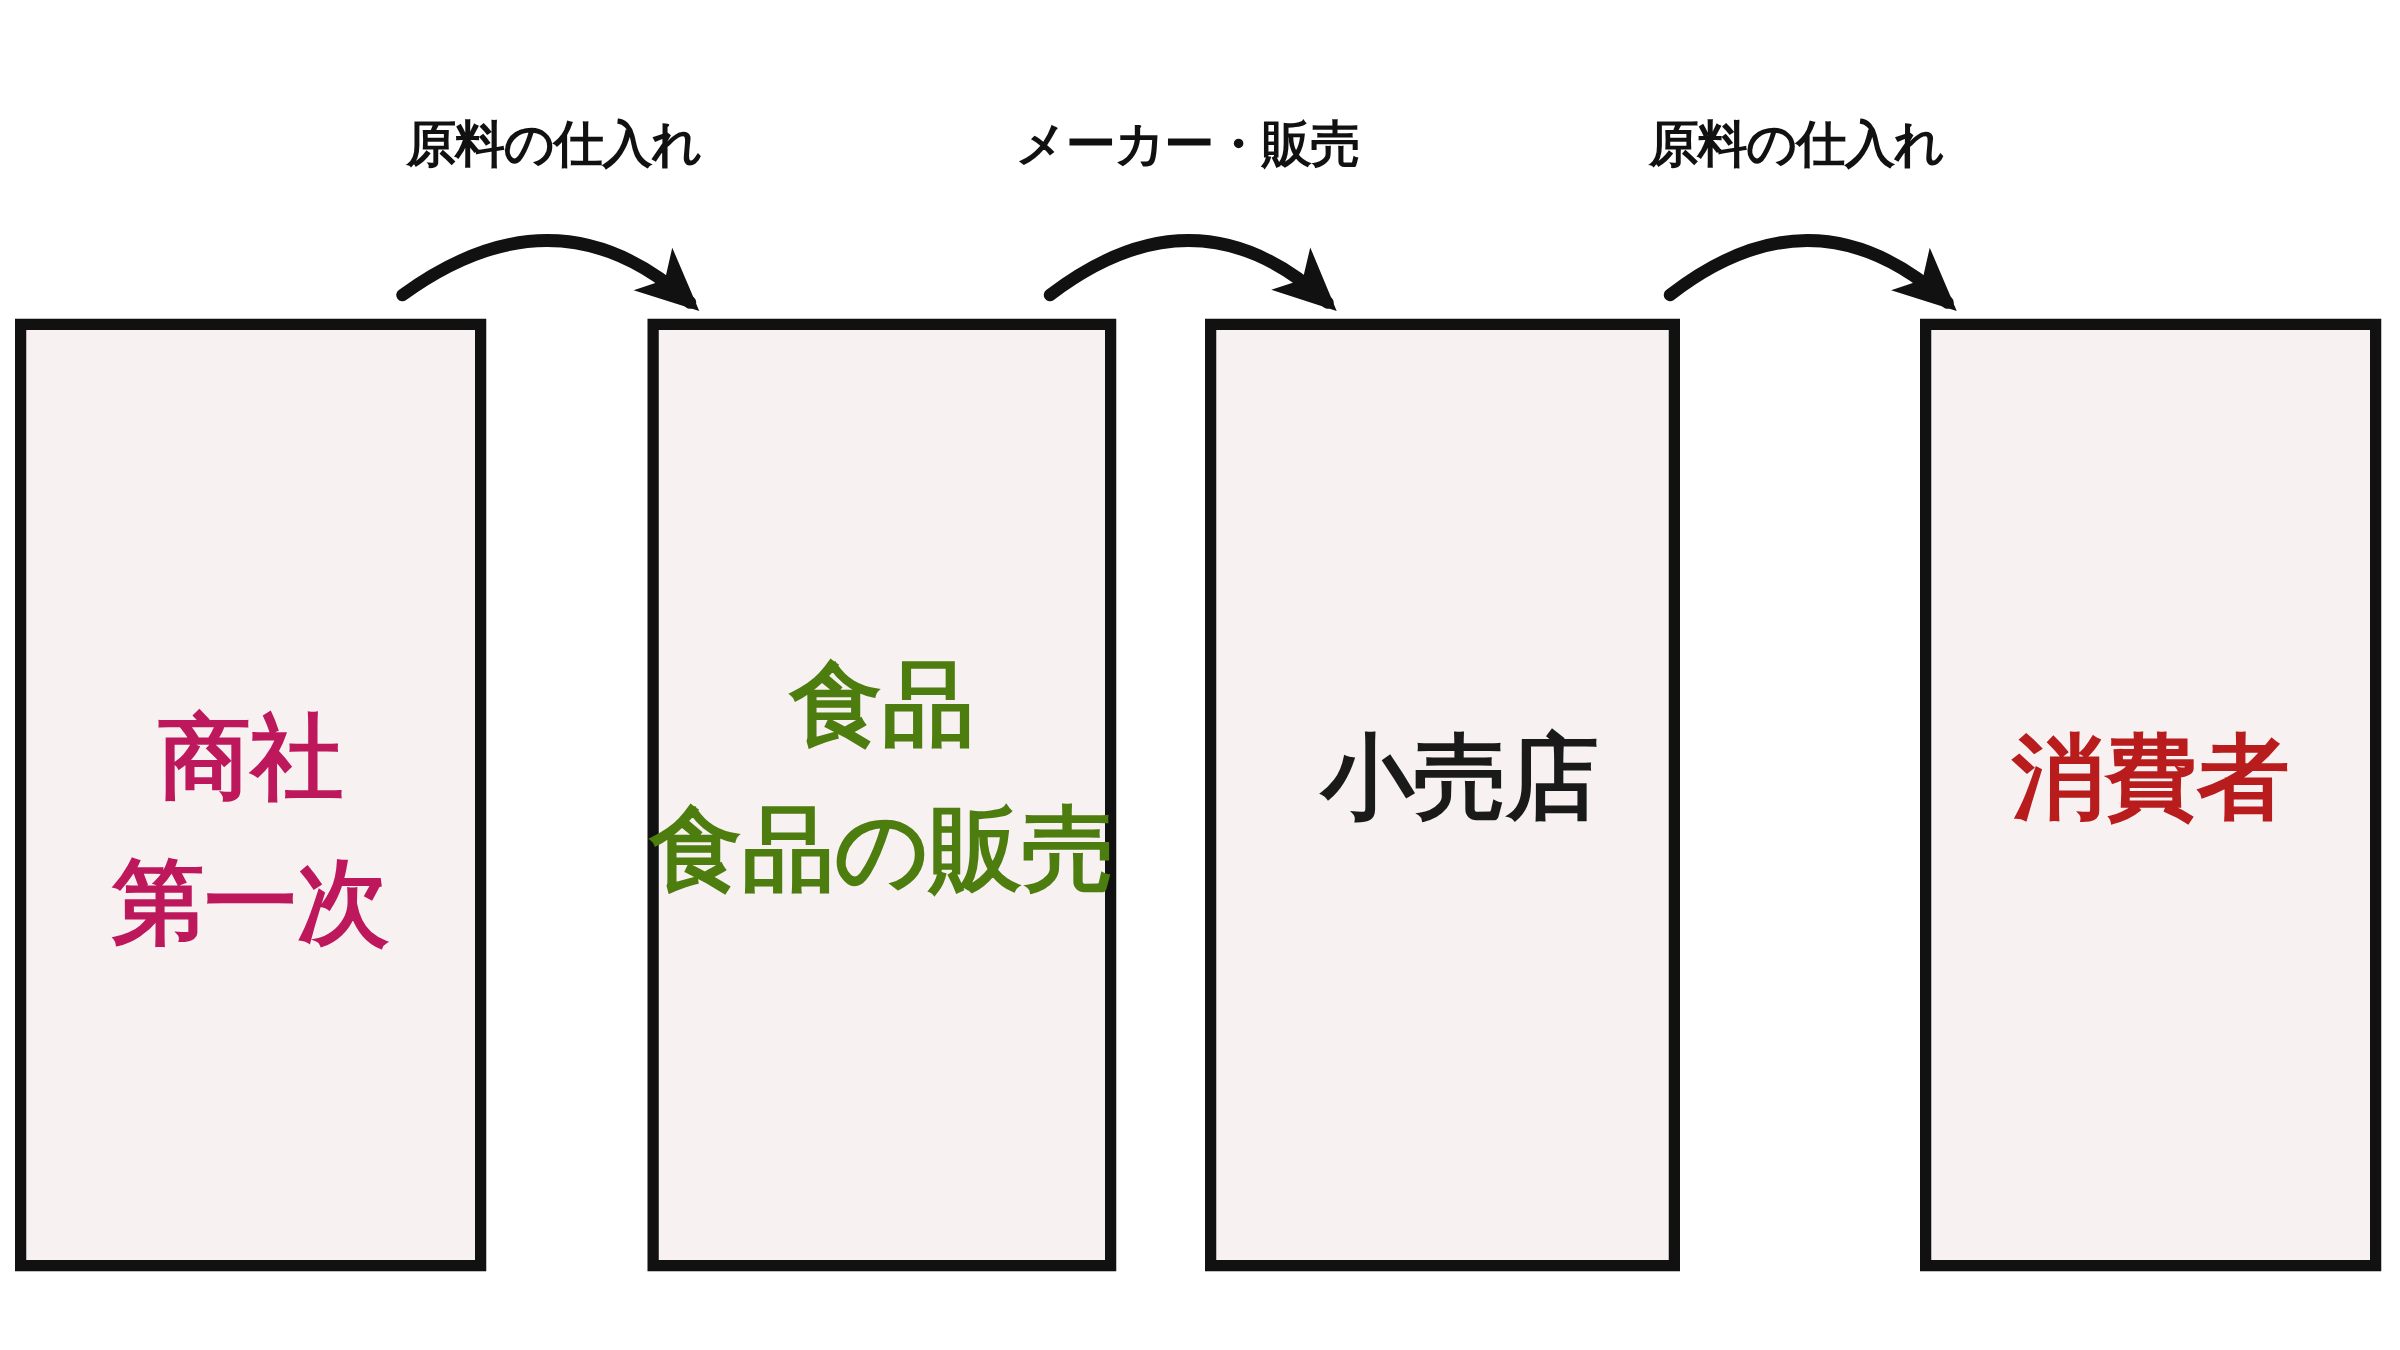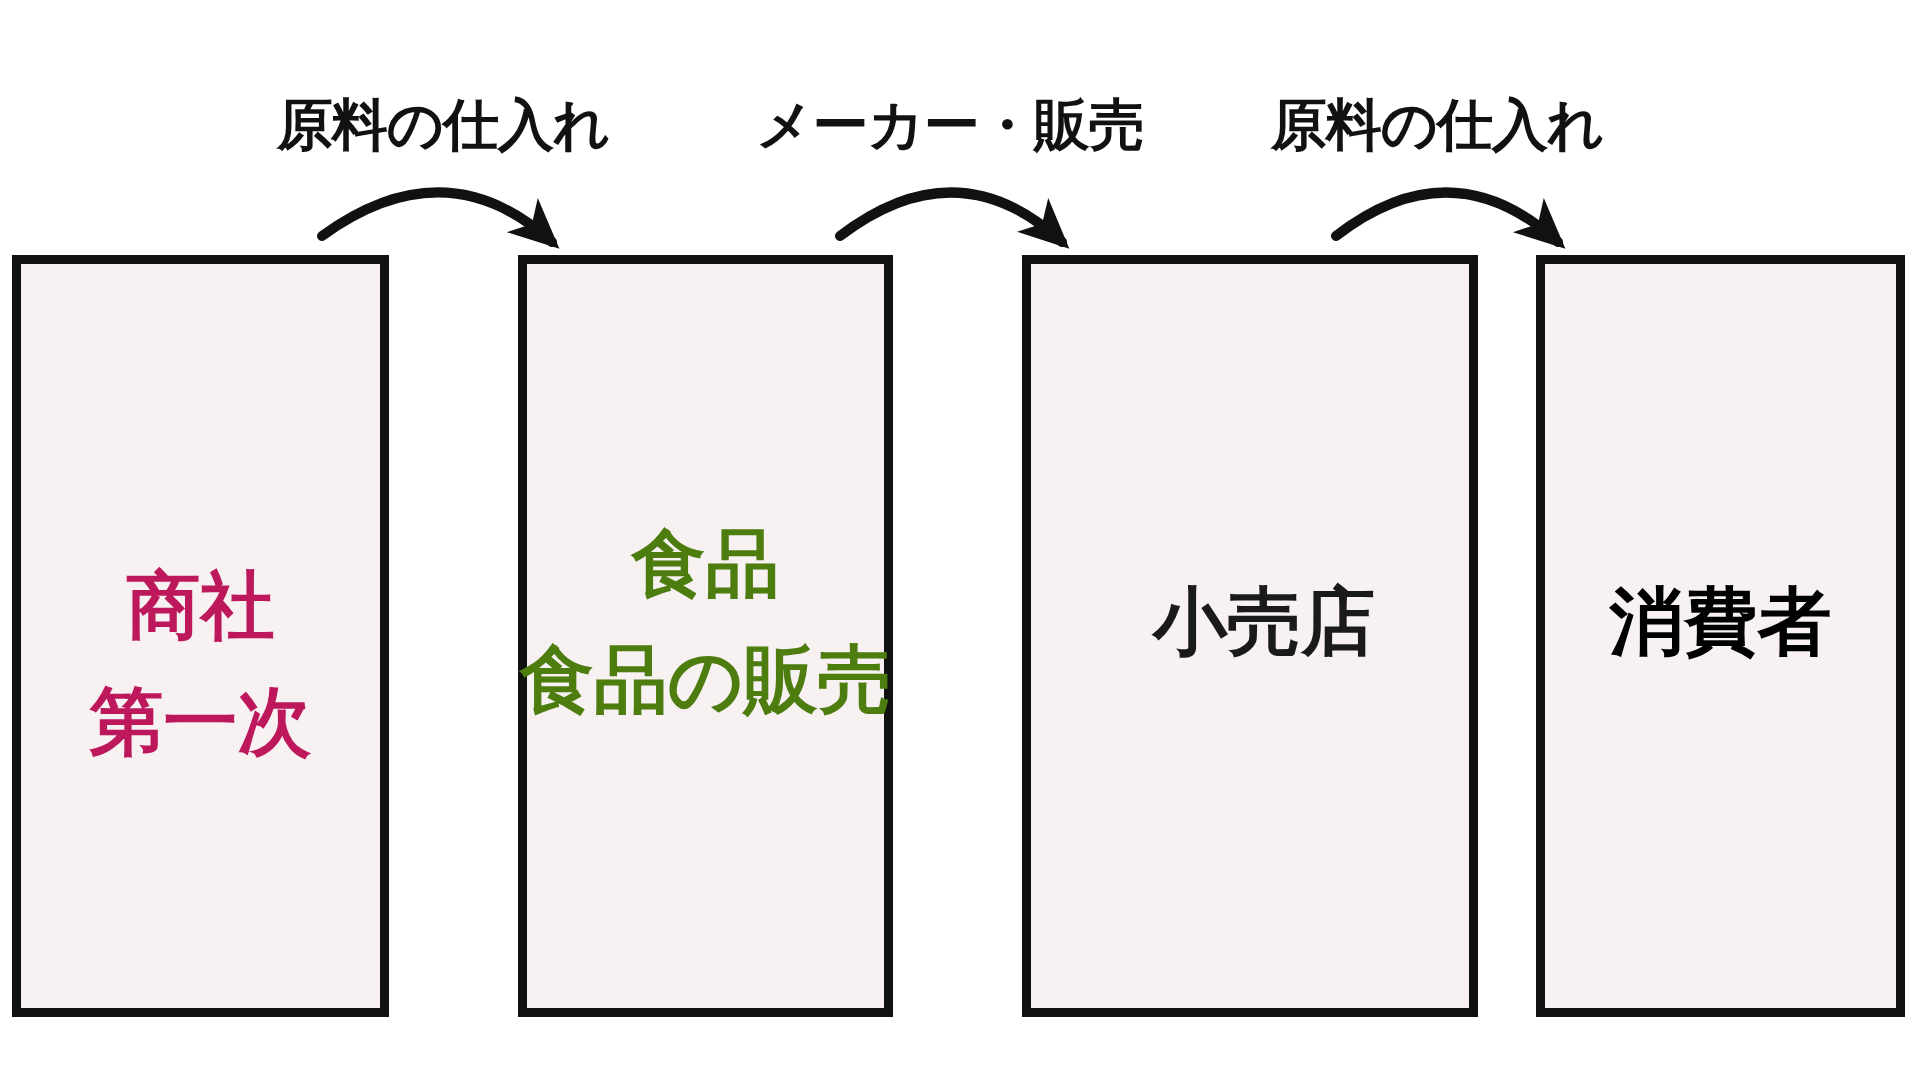--- a/index.html
+++ b/index.html
@@ -16,21 +16,21 @@
   }
   .stage {
     position: relative;
     width: 1920px; height: 1080px;
     background: var(--bg);
   }
   .flow-label {
     position: absolute;
     top: 88px;
     transform: translateX(-50%);
-    font-size: 56px;
+    font-size: 40px;
     font-weight: 700;
     letter-spacing: -1px;
     color: var(--line);
     white-space: nowrap;
   }
   .flow-label.l1 { left: 443px; }
   .flow-label.l2 { left: 950px; }
   .flow-label.l3 { left: 1437px; }
   .arrows-layer {
     position: absolute;
@@ -43,21 +43,21 @@
     top: 255px;
     height: 762px;
     background: var(--box-fill);
     border: 9px solid var(--line);
     display: flex;
     align-items: center;
     justify-content: center;
   }
   .node.n1 { left: 12px;   width: 377px; }
   .node.n2 { left: 518px;  width: 375px; }
-  .node.n3 { left: 1022px; width: 456px; padding-left: 28px; }
+  .node.n3 { left: 964px; width: 380px; padding-left: 28px; }
   .node.n4 { left: 1536px; width: 369px; }
   .node-text {
     text-align: center;
     font-size: 74px;
     font-weight: 700;
     line-height: 116px;
     color: #1a1a1a;
     white-space: nowrap;
   }
   .node.n1 .node-text { transform: translateY(28px); }
@@ -100,18 +100,18 @@
     </div>
   </div>
 
   <div class="node n3">
     <div class="node-text" style="color: rgb(26, 26, 26);">
       <span class="node-line">小売店</span>
     </div>
   </div>
 
   <div class="node n4">
-    <div class="node-text" style="color: #000000;">
+    <div class="node-text" style="color: #b91c1c;">
       <span class="node-line">消費者</span>
     </div>
   </div>
 
 </div>
 
 </body></html>

